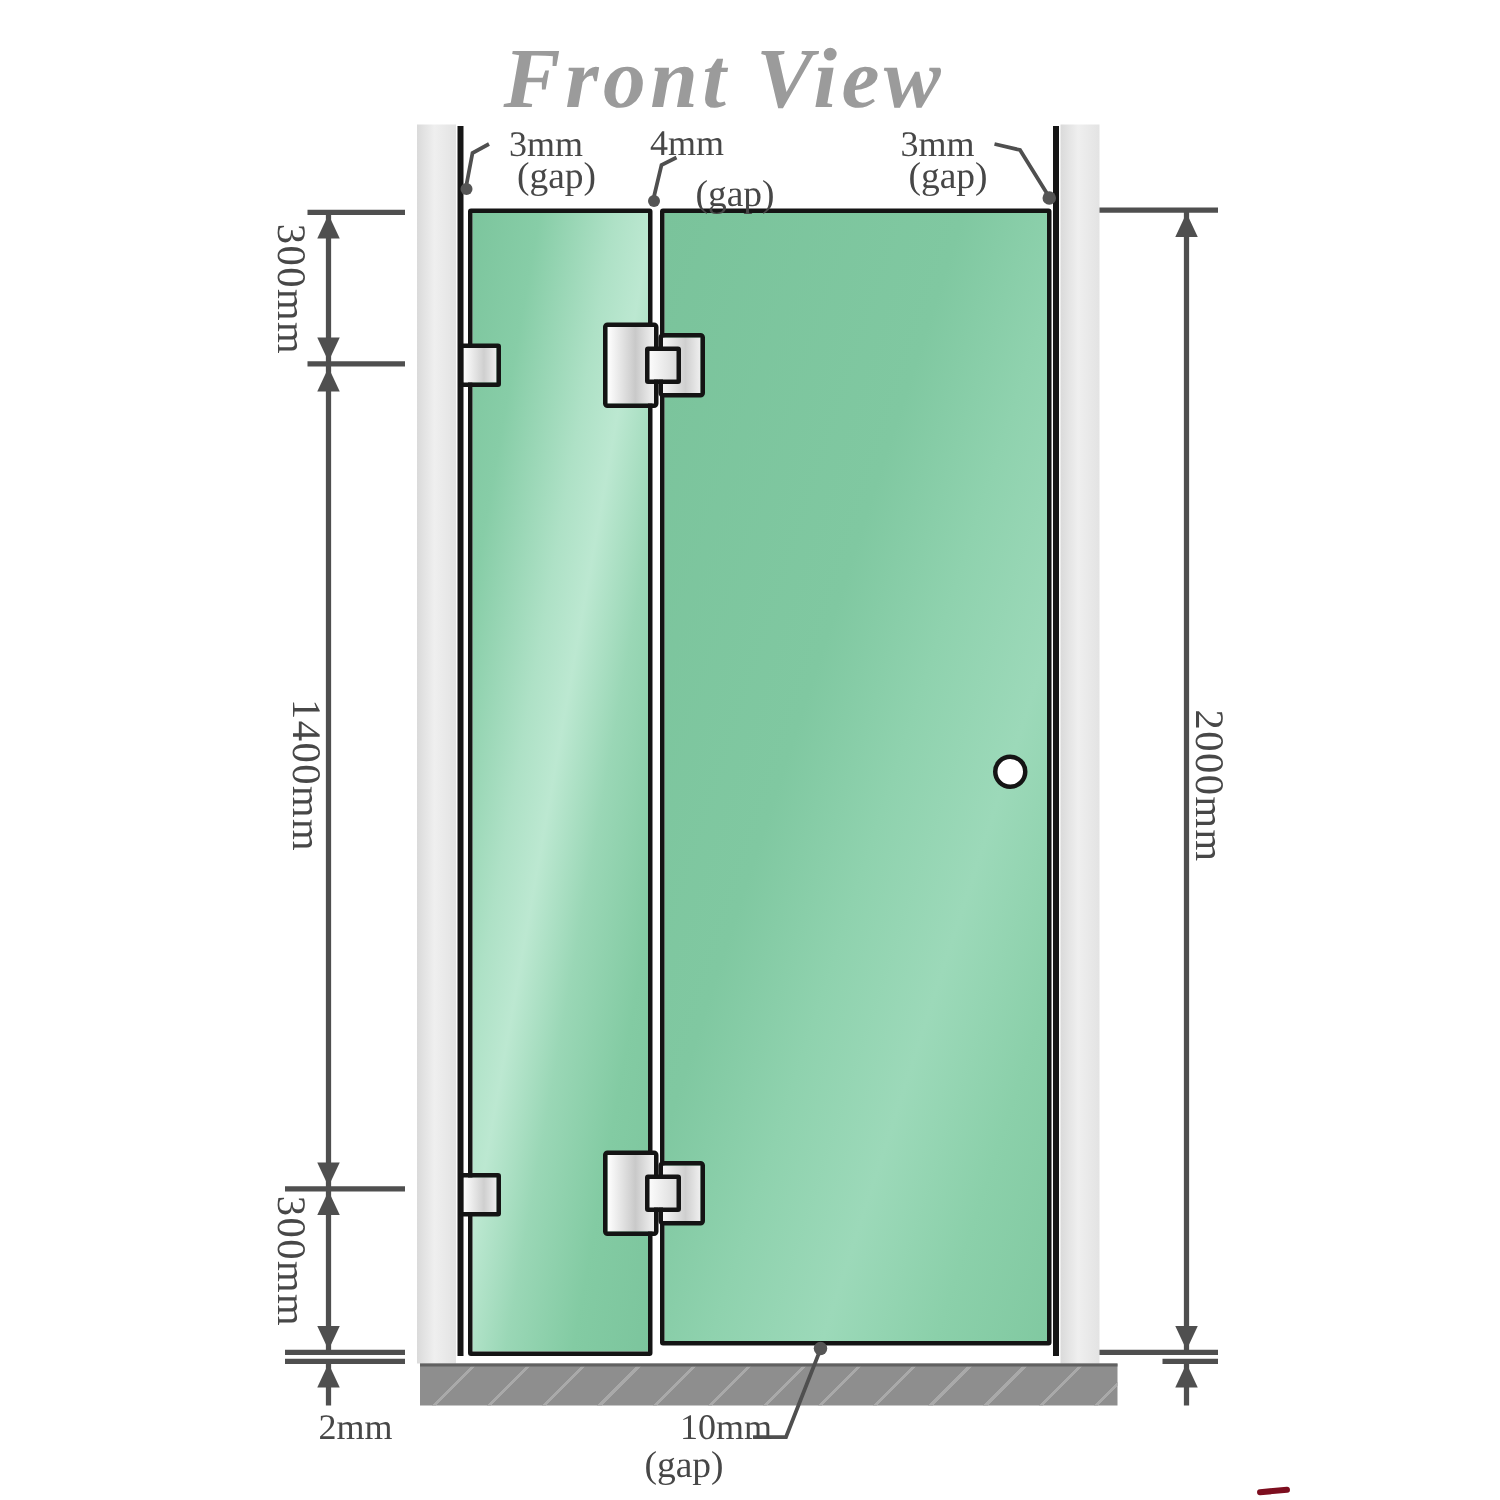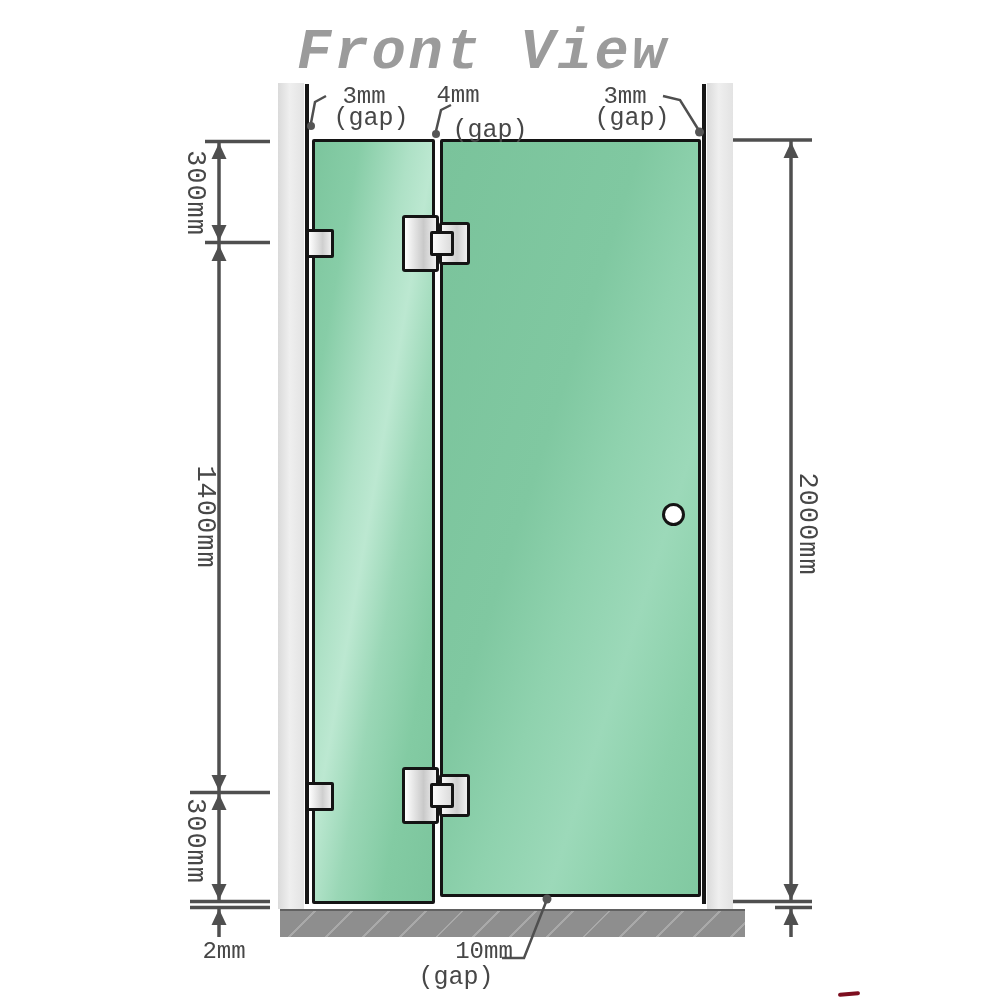--- a/index.html
+++ b/index.html
@@ -1,18 +1,18 @@
 <!DOCTYPE html>
 <html><head>
 <meta charset="utf-8">
 <style>
   html,body{margin:0;padding:0;background:#fff;}
   #stage{
     position:relative;width:936px;height:1000px;background:#ffffff;
-    font-family:Liberation Mono, monospace;overflow:hidden;
+    font-family:Liberation Serif, serif;overflow:hidden;
   }
   .abs{position:absolute;}
   
   .title{
     transform:translate(-50%,-50%);
     font-size:57px;font-weight:bold;font-style:italic;
     color:#9b9b9b;letter-spacing:3px;white-space:nowrap;
   }
   
   .wall{
@@ -150,21 +150,21 @@
 
   <div class="abs hlabel" style="left:458px;top:96px;">4mm</div>
   <div class="abs hlabel gapword" style="left:490px;top:130px;">(gap)</div>
 
   <div class="abs hlabel" style="left:625px;top:97px;">3mm</div>
   <div class="abs hlabel gapword" style="left:632px;top:118px;">(gap)</div>
 
   <div class="abs vlabel" style="left:194px;top:193px;">300mm</div>
   <div class="abs vlabel" style="left:204px;top:517px;">1400mm</div>
   <div class="abs vlabel" style="left:194px;top:841px;">300mm</div>
-  <div class="abs hlabel" style="left:224px;top:952px;">2mm</div>
+  <div class="abs hlabel" style="left:237px;top:952px;">2mm</div>
 
   <div class="abs vlabel" style="left:806px;top:524px;">2000mm</div>
 
   <div class="abs hlabel" style="left:484px;top:952px;">10mm</div>
   <div class="abs hlabel gapword" style="left:456px;top:977px;">(gap)</div>
 
   <div class="abs redmark"></div>
 
 </div>
 

